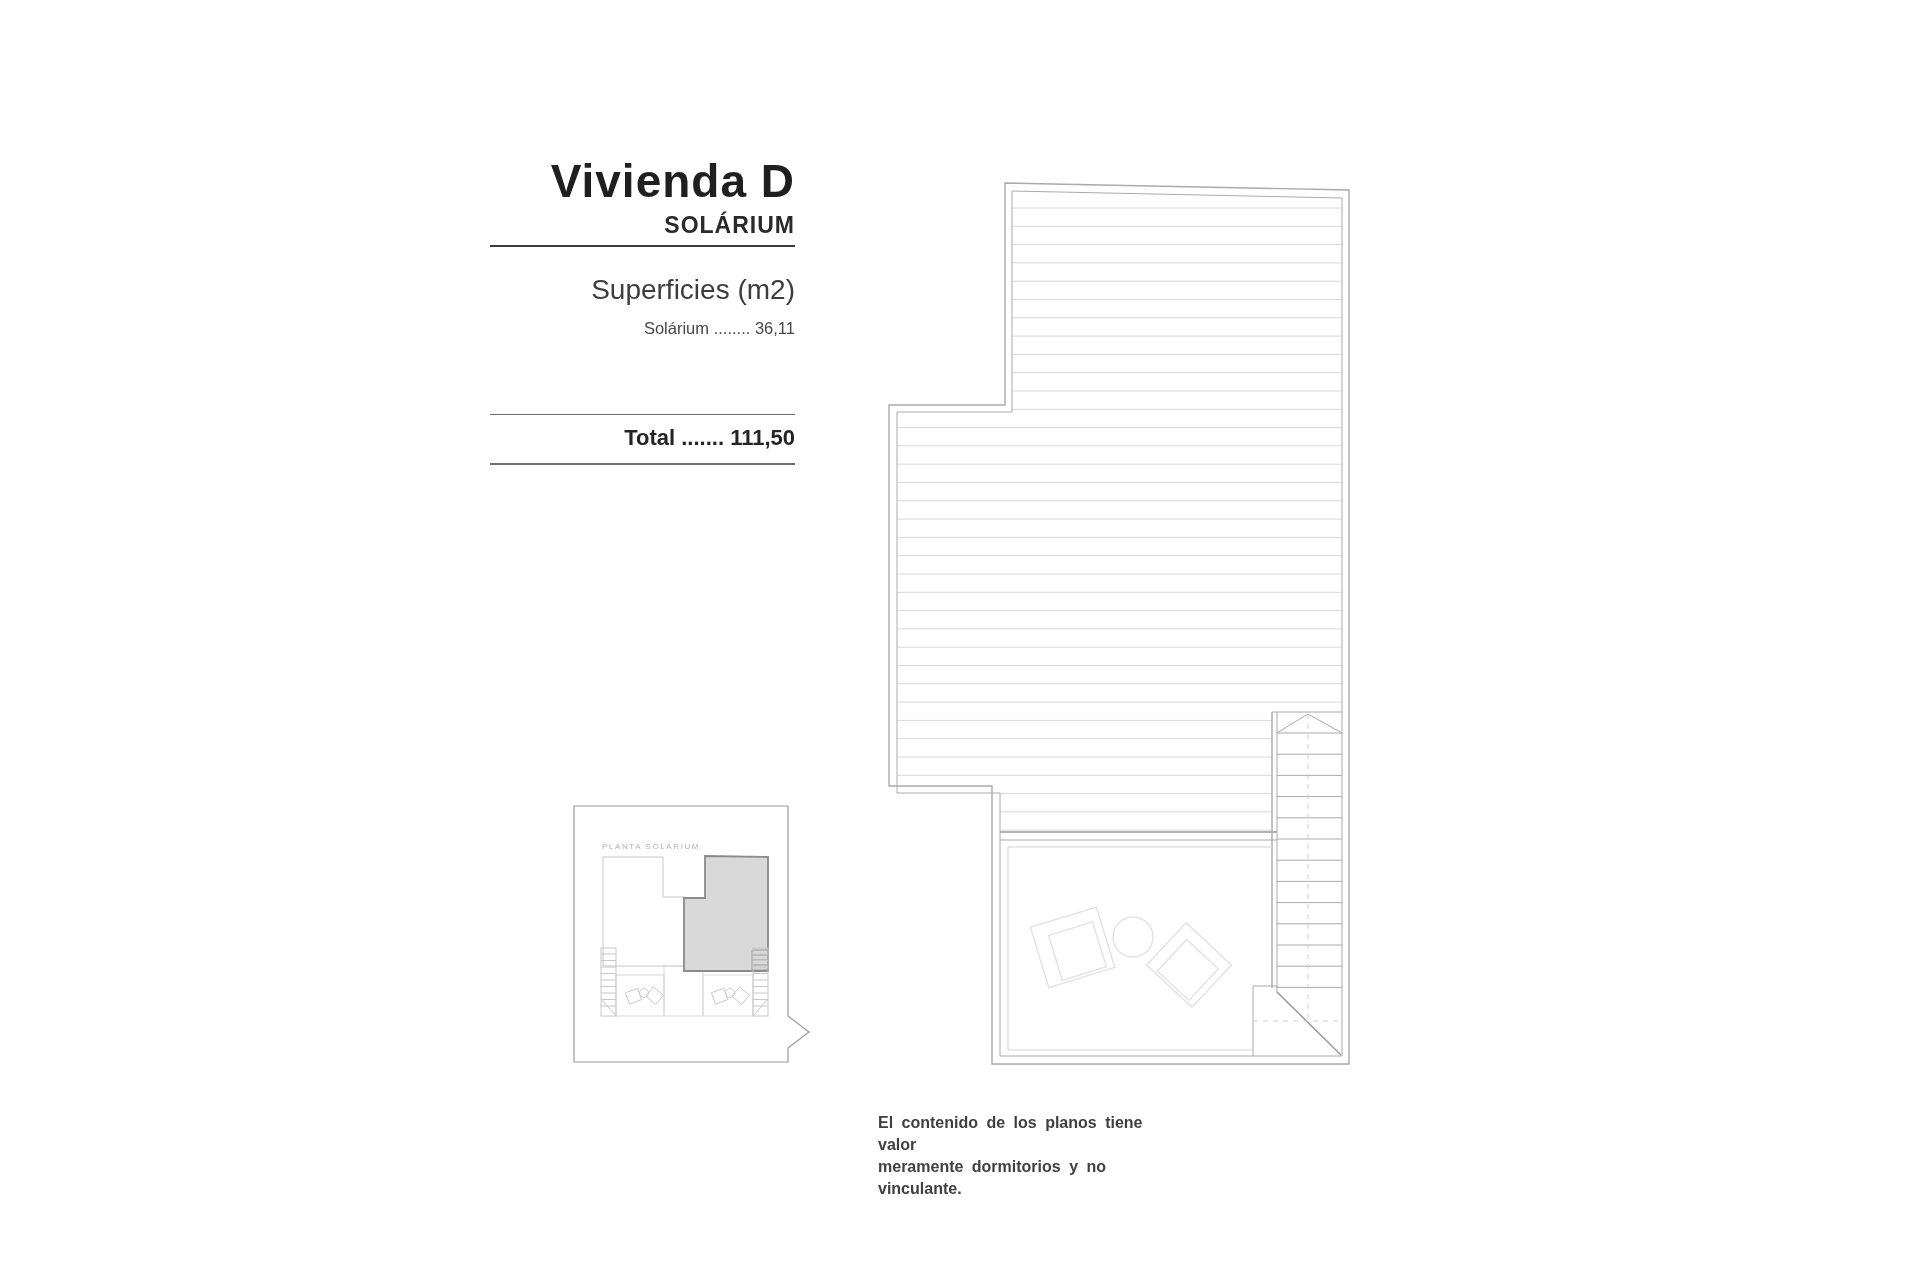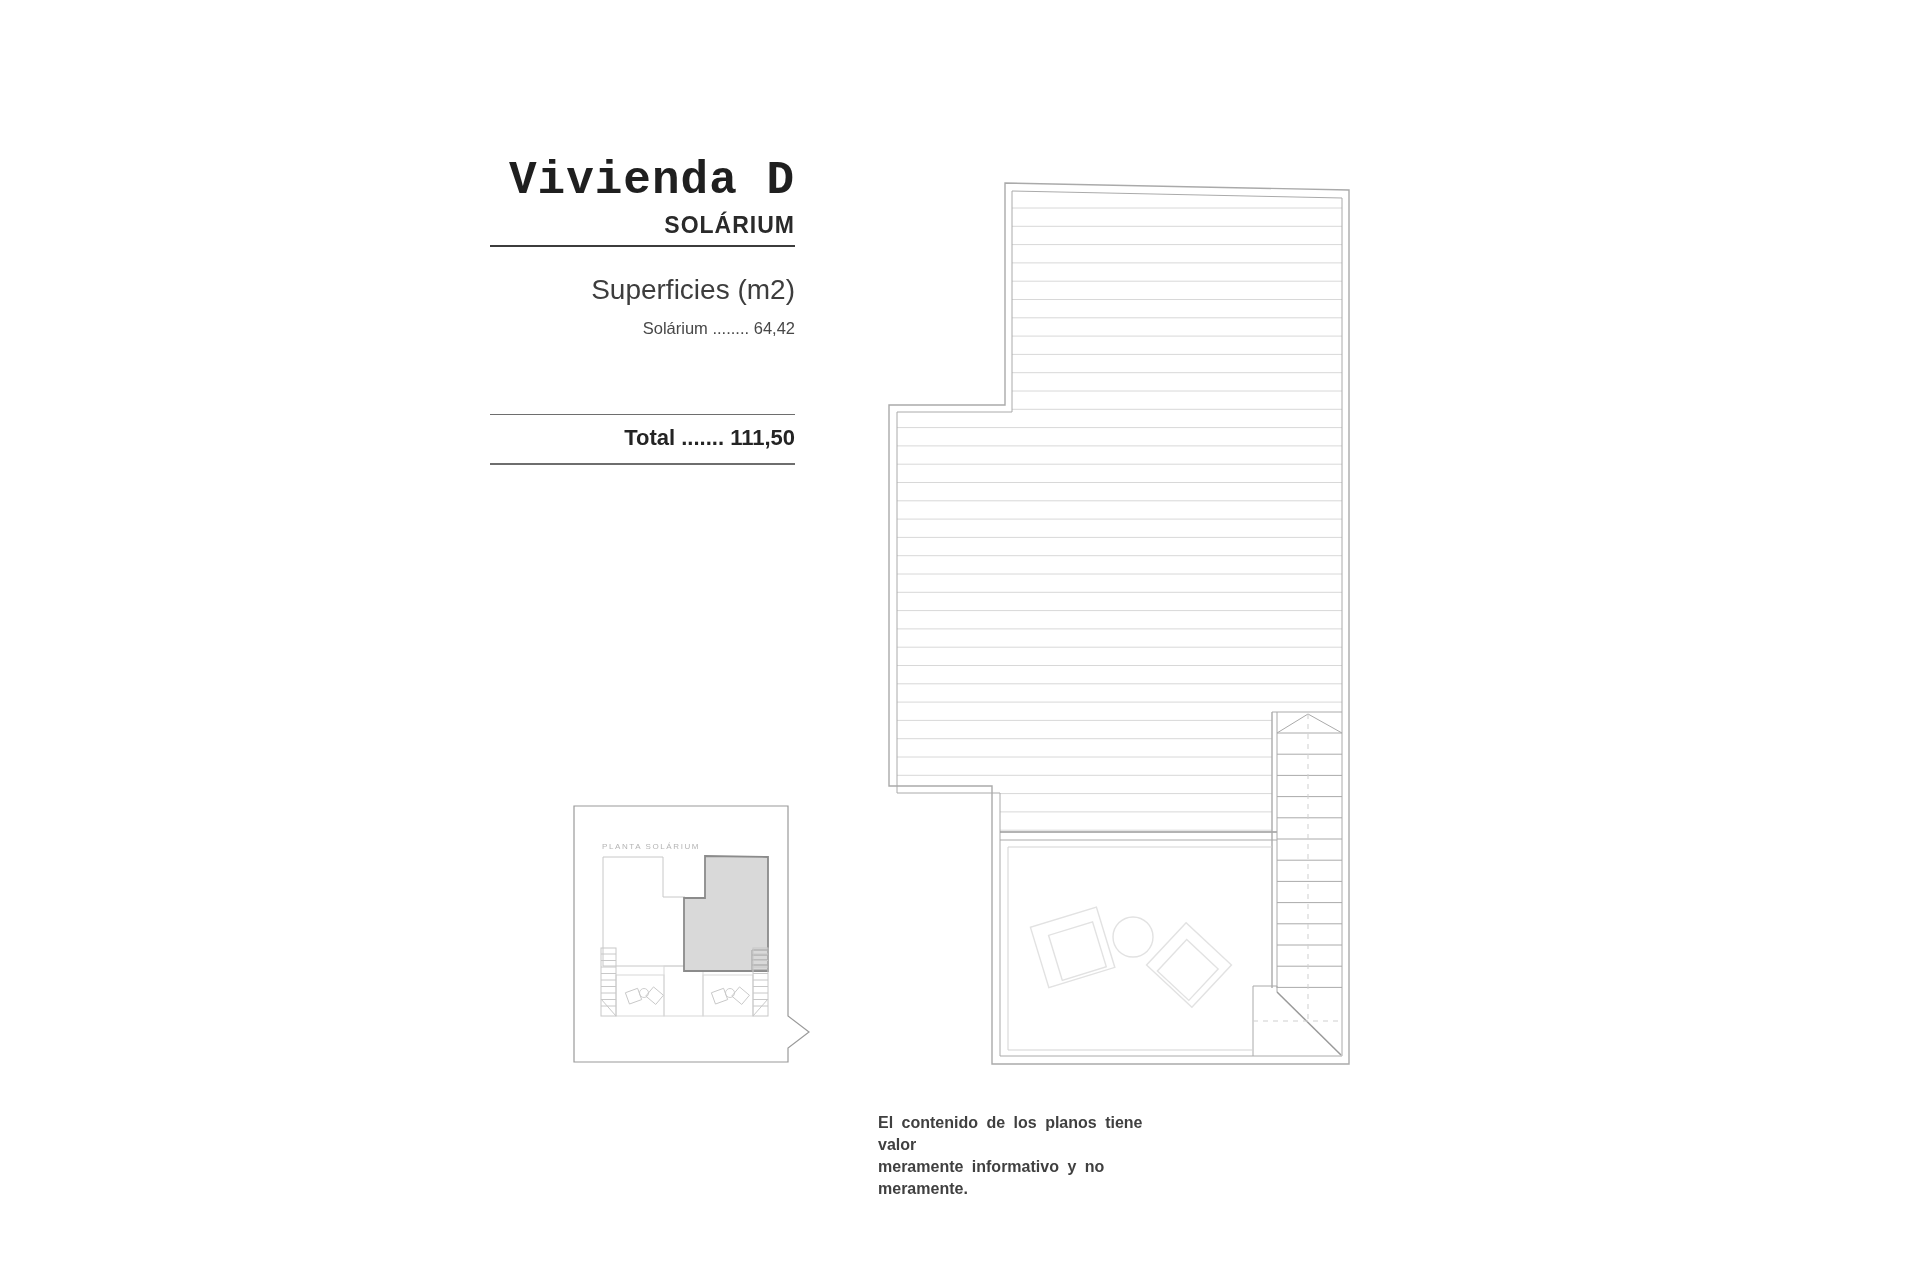--- a/index.html
+++ b/index.html
@@ -3,21 +3,21 @@
 <meta charset="utf-8">
 <style>
   html,body { margin:0; padding:0; }
   body { width:1920px; height:1280px; background:#ffffff; position:relative;
          font-family:"Liberation Sans", sans-serif; overflow:hidden; }
 
   .abs { position:absolute; }
 
   
   .info-panel { left:490px; top:158px; width:305px; text-align:right; color:var(--text-gray); }
-  .page-title { font-family:Liberation Mono, monospace; font-weight:bold; font-size:46px;
+  .page-title { font-family:Liberation Sans, sans-serif; font-weight:bold; font-size:46px;
                 line-height:1; color:var(--text-dark); letter-spacing:1px; }
   .page-subtitle { font-size:23px; font-weight:bold; color:#2a2a2a; letter-spacing:1px; margin-top:8px; }
   .title-divider { border:none; border-top:2px solid #3c3c3c; margin:6px 0 0 0; width:100%; }
   .surfaces-heading { font-size:28px; margin-top:27px; color:#3d3d3d; }
   .surface-row { font-size:16.5px; margin-top:13px; color:#474747; }
   .rule { border:none; border-top:1.5px solid #6e6e6e; margin:0; width:100%; }
   .rule1 { margin-top:76px; }
   .total-line { font-size:22px; font-weight:bold; color:#242424; padding:10px 0 12px 0; }
   .features { font-size:22px; color:#3d3d3d; line-height:25px; padding:7px 0 9px 0; }
 
@@ -45,21 +45,21 @@
   svg .keystair  { stroke:#969696; stroke-width:0.9; fill:none; }
 </style>
 </head>
 <body>
 
 <div class="abs info-panel">
   <div class="page-title">Vivienda D</div>
   <div class="page-subtitle">SOLÁRIUM</div>
   <hr class="title-divider">
   <div class="surfaces-heading">Superficies (m2)</div>
-  <div class="surface-row"><span>Solárium</span> <span>........</span> <span>64,42</span></div>
+  <div class="surface-row"><span>Solárium</span> <span>........</span> <span>36,11</span></div>
   <hr class="rule rule1">
   <div class="total-line"><span>Total</span> <span>.......</span> <span>111,50</span></div>
   <hr class="rule">
   <hr class="rule">
 </div>
 
 <svg class="abs" style="left:0;top:0" width="1920" height="1280" viewBox="0 0 1920 1280">
 
   <g>
 
@@ -220,14 +220,14 @@
           </g>
       </g>
     </g>
   </g>
 </svg>
 
 <span class="abs key-plan-label">PLANTA SOLÁRIUM</span>
 
 <div class="abs disclaimer">
   <div>El contenido de los planos tiene valor</div>
-  <div>meramente informativo y no meramente.</div>
+  <div>meramente dormitorios y no vinculante.</div>
 </div>
 
 </body></html>

